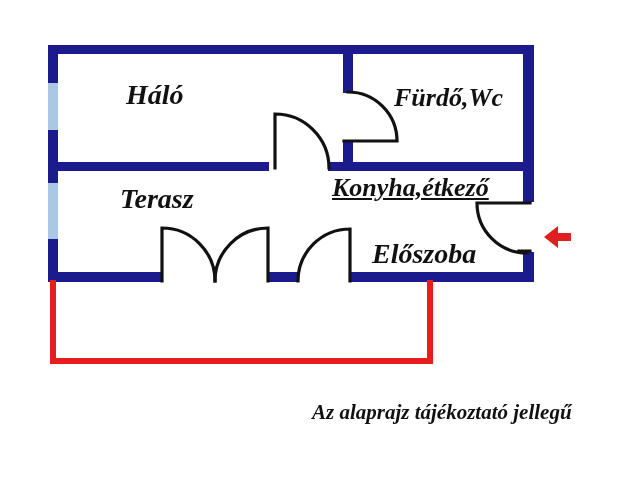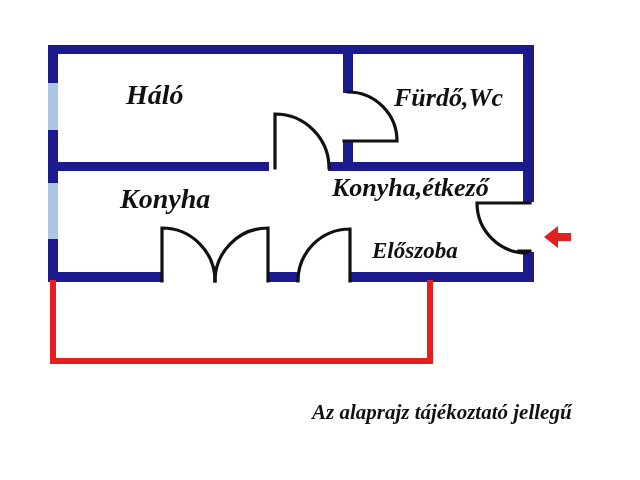--- a/index.html
+++ b/index.html
@@ -32,22 +32,22 @@
     position: absolute;
     color: var(--text-color, #111111);
     font-weight: bold;
     font-style: italic;
     white-space: nowrap;
     line-height: 1.05;
   }
   .lbl-halo     { left: 86px;  top: 80px;  font-size: 28px; }
   .lbl-furdo    { left: 354px; top: 84px;  font-size: 26px; }
   .lbl-nappali  { left: 80px;  top: 184px; font-size: 28px; }
-  .lbl-konyha   { left: 292px; top: 174px; font-size: 26px; }
-  .lbl-eloszoba { left: 332px; top: 239px; font-size: 23px; }
+  .lbl-konyha   { left: 292px; top: 174px; font-size: 26px; text-decoration: underline; }
+  .lbl-eloszoba { left: 332px; top: 239px; font-size: 28px; }
   .lbl-terasz   { left: 128px; top: 309px; font-size: 28px; }
   .lbl-note     { left: 272px; top: 401px; font-size: 21px; }
 </style>
 </head>
 <body>
 
 <div id="stage">
 
   <svg id="plan-svg" width="640" height="480" viewBox="0 0 640 480">
 
@@ -90,18 +90,18 @@
       <path class="door" d="M 490,203 H 437 A 50,50 0 0 0 487,253 M 479,251 H 490"></path>
     </g>
 
     <path class="terrace-line" d="M 13,280 V 361 H 390 V 280"></path>
 
     <polygon class="arrow" points="504,237 518,226 518,233 531,233 531,241 518,241 518,248"></polygon>
   </svg>
 
   <div class="room-label lbl-halo">Háló</div>
   <div class="room-label lbl-furdo">Fürdő,Wc</div>
-  <div class="room-label lbl-nappali">Konyha</div>
+  <div class="room-label lbl-nappali">Terasz</div>
   <div class="room-label lbl-konyha">Konyha,étkező</div>
   <div class="room-label lbl-eloszoba">Előszoba</div>
 
   <div class="room-label lbl-note">Az alaprajz tájékoztató jellegű</div>
 </div>
 
 </body></html>

